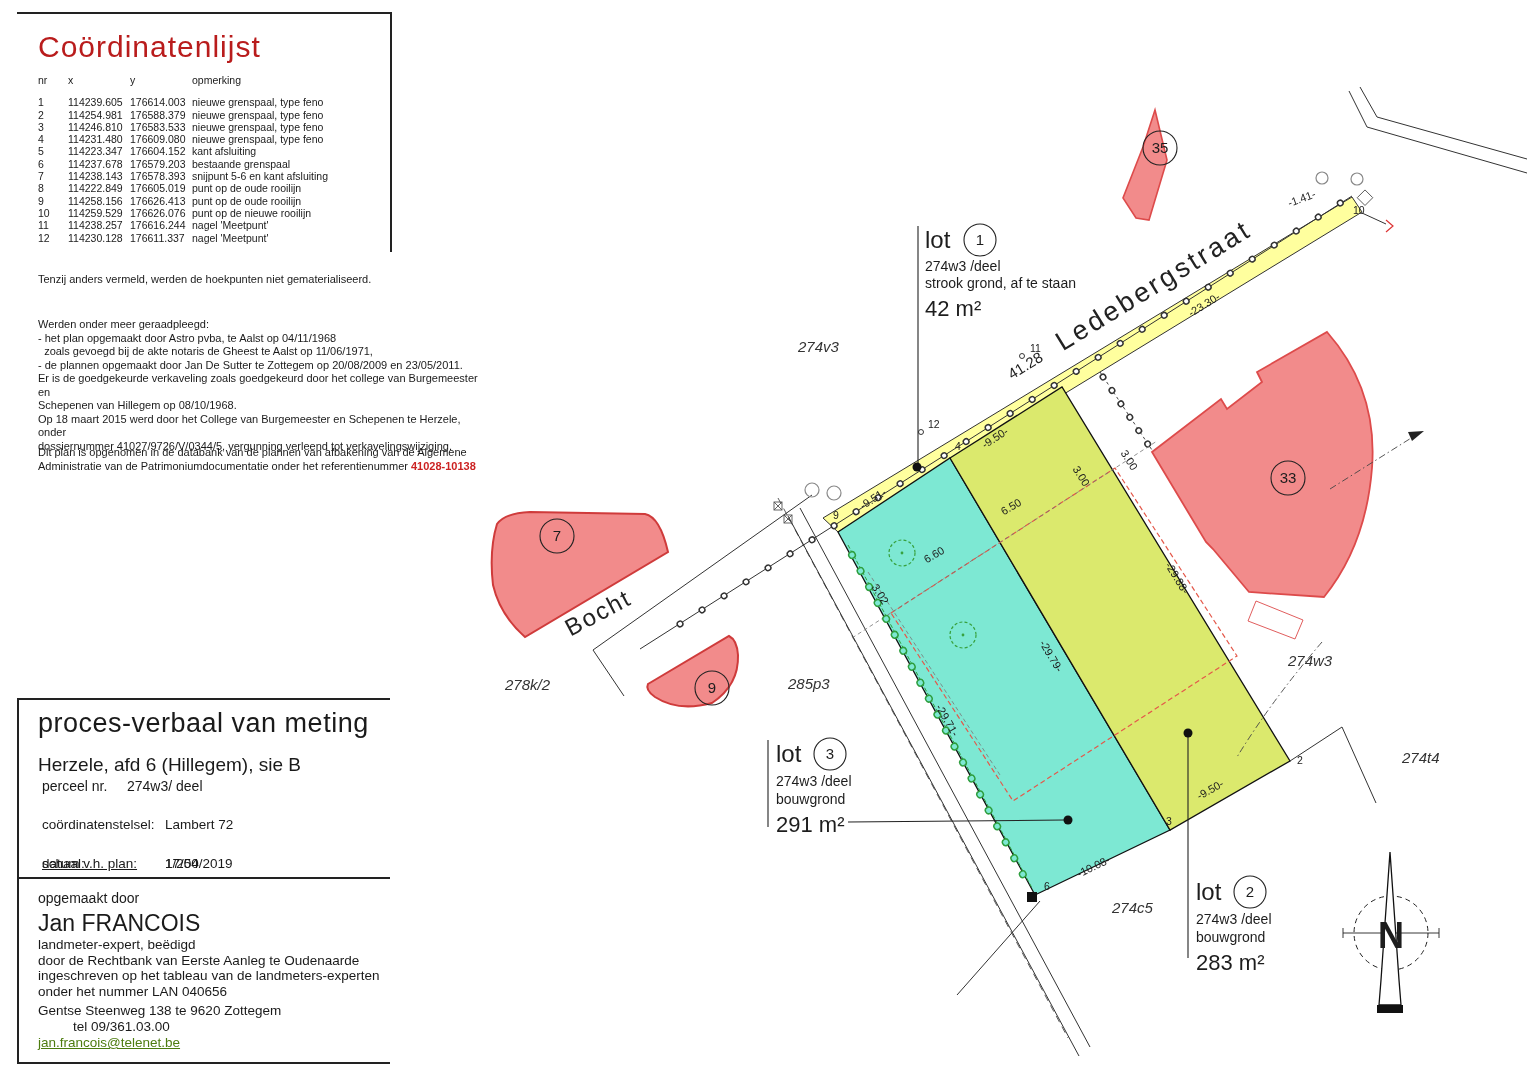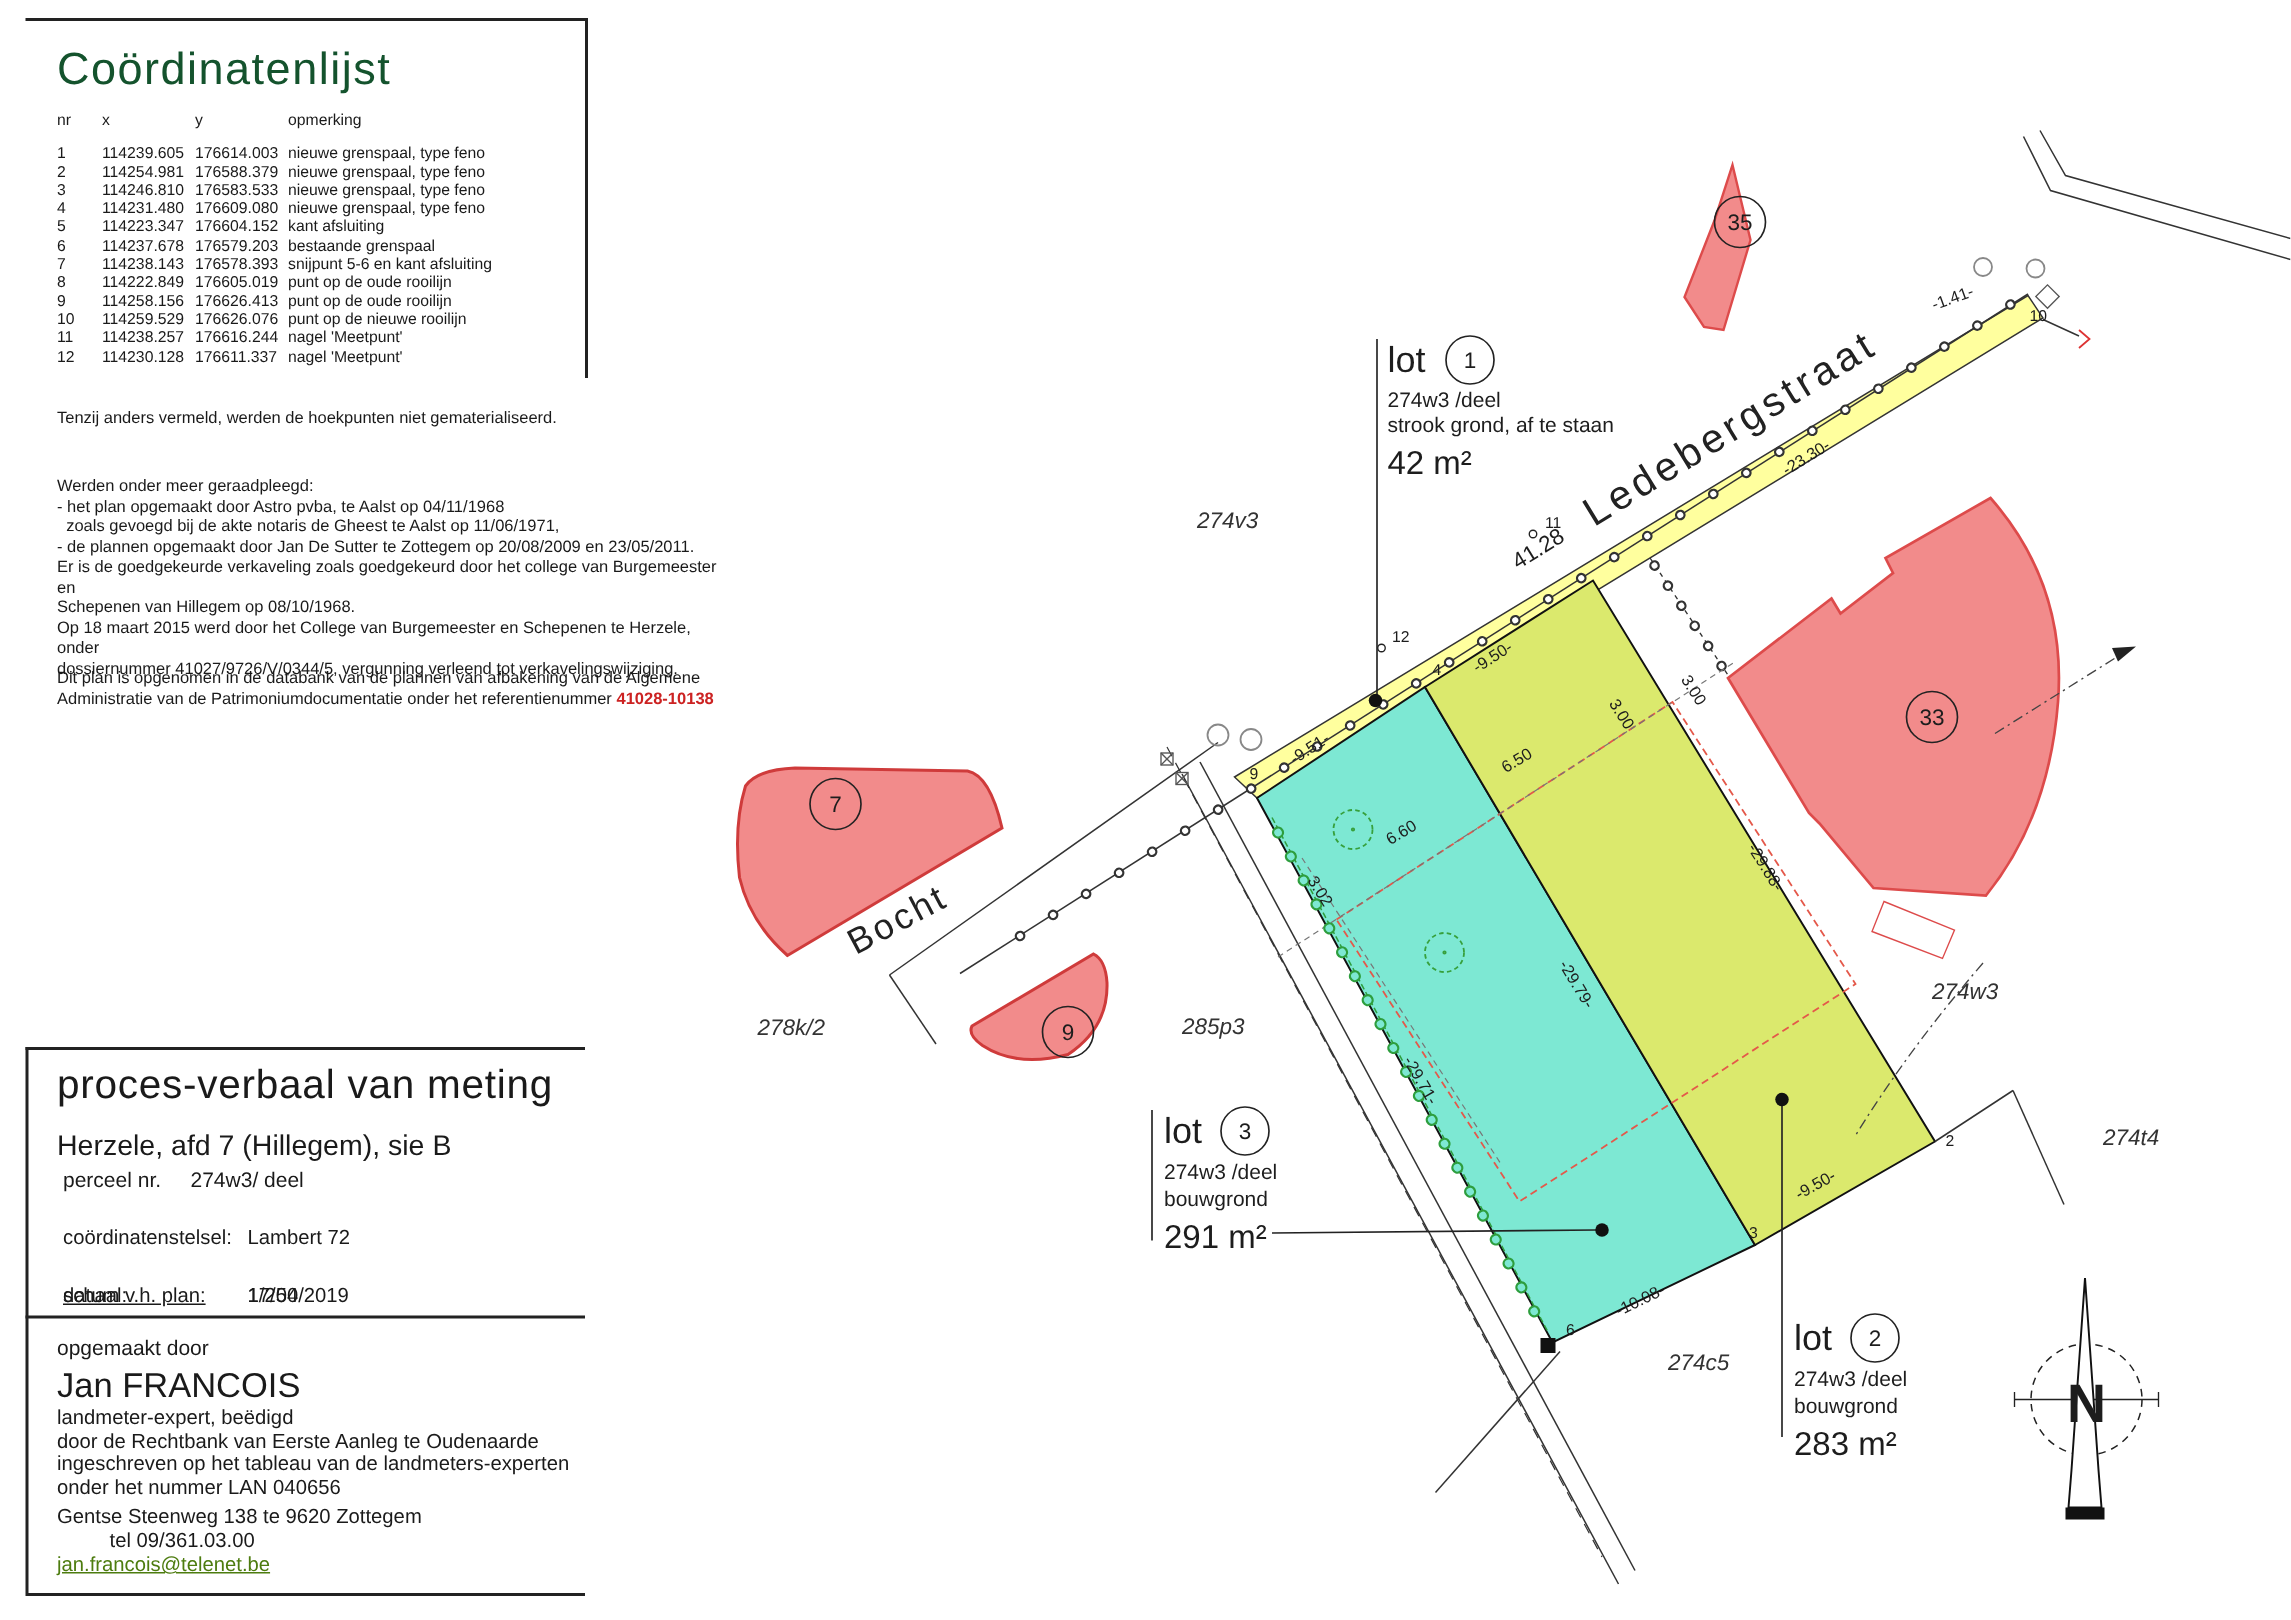--- a/index.html
+++ b/index.html
@@ -1,19 +1,19 @@
 <!DOCTYPE html>
 <html><head>
 <meta charset="utf-8">
 <style>
   html,body{margin:0;padding:0;background:#fff;}
   body{width:1527px;height:1080px;position:relative;font-family:"Liberation Sans",sans-serif;color:#1a1a1a;overflow:hidden;}
   .rule{position:absolute;}
   .panel{position:absolute;}
-  .title-big{font-size:30px;letter-spacing:1px;color:#14532d;}
+  .title-big{font-size:30px;letter-spacing:1px;color:#b91c1c;}
   .coord-table{position:absolute;left:38px;top:74px;font-size:10.5px;line-height:12.3px;width:350px;}
   .coord-row{display:grid;grid-template-columns:30px 62px 62px auto;column-gap:0;}
   .coord-head{margin-bottom:10px;}
   .para{position:absolute;left:38px;width:445px;font-size:11px;line-height:13.5px;white-space:pre-wrap;}
   .ref-red{color:#cc2222;font-weight:bold;}
   .pv-title{font-size:27px;letter-spacing:0.5px;}
   .pv-loc{font-size:19px;}
   .pv-row{position:absolute;font-size:14px;}
   .pv-field{position:absolute;font-size:13.5px;}
   .pv-field .val{position:absolute;left:123px;top:0;white-space:nowrap;}
@@ -149,21 +149,21 @@
   <div class="para" style="top:372px;">Er is de goedgekeurde verkaveling zoals goedgekeurd door het college van Burgemeester en
 Schepenen van Hillegem op 08/10/1968.
 Op 18 maart 2015 werd door het College van Burgemeester en Schepenen te Herzele, onder
 dossiernummer 41027/9726/V/0344/5, vergunning verleend tot verkavelingswijziging.</div>
   <div class="para" style="top:446px;"><span>Dit plan is opgenomen in de databank van de plannen van afbakening van de Algemene
 Administratie van de Patrimoniumdocumentatie onder het referentienummer</span> <span class="ref-red">41028-10138</span></div>
 </div>
 
 <div class="panel" style="left:0;top:698px;width:420px;height:180px;">
   <div class="pv-title" style="position:absolute;left:38px;top:10px;">proces-verbaal van meting</div>
-  <div class="pv-loc" style="position:absolute;left:38px;top:56px;">Herzele, afd 7 (Hillegem), sie B</div>
+  <div class="pv-loc" style="position:absolute;left:38px;top:56px;">Herzele, afd 6 (Hillegem), sie B</div>
   <div class="pv-row" style="left:42px;top:80px;width:330px;">
     <span>perceel nr.</span>
     <span style="position:absolute;left:85px;">274w3/ deel</span>
   </div>
   <div class="pv-field" style="left:42px;top:119px;width:330px;">
     <span>coördinatenstelsel:</span>
     <span class="val">Lambert 72</span>
   </div>
   <div class="pv-field" style="left:42px;top:141px;width:330px;margin-top:17px;">
     <span>schaal:</span>

